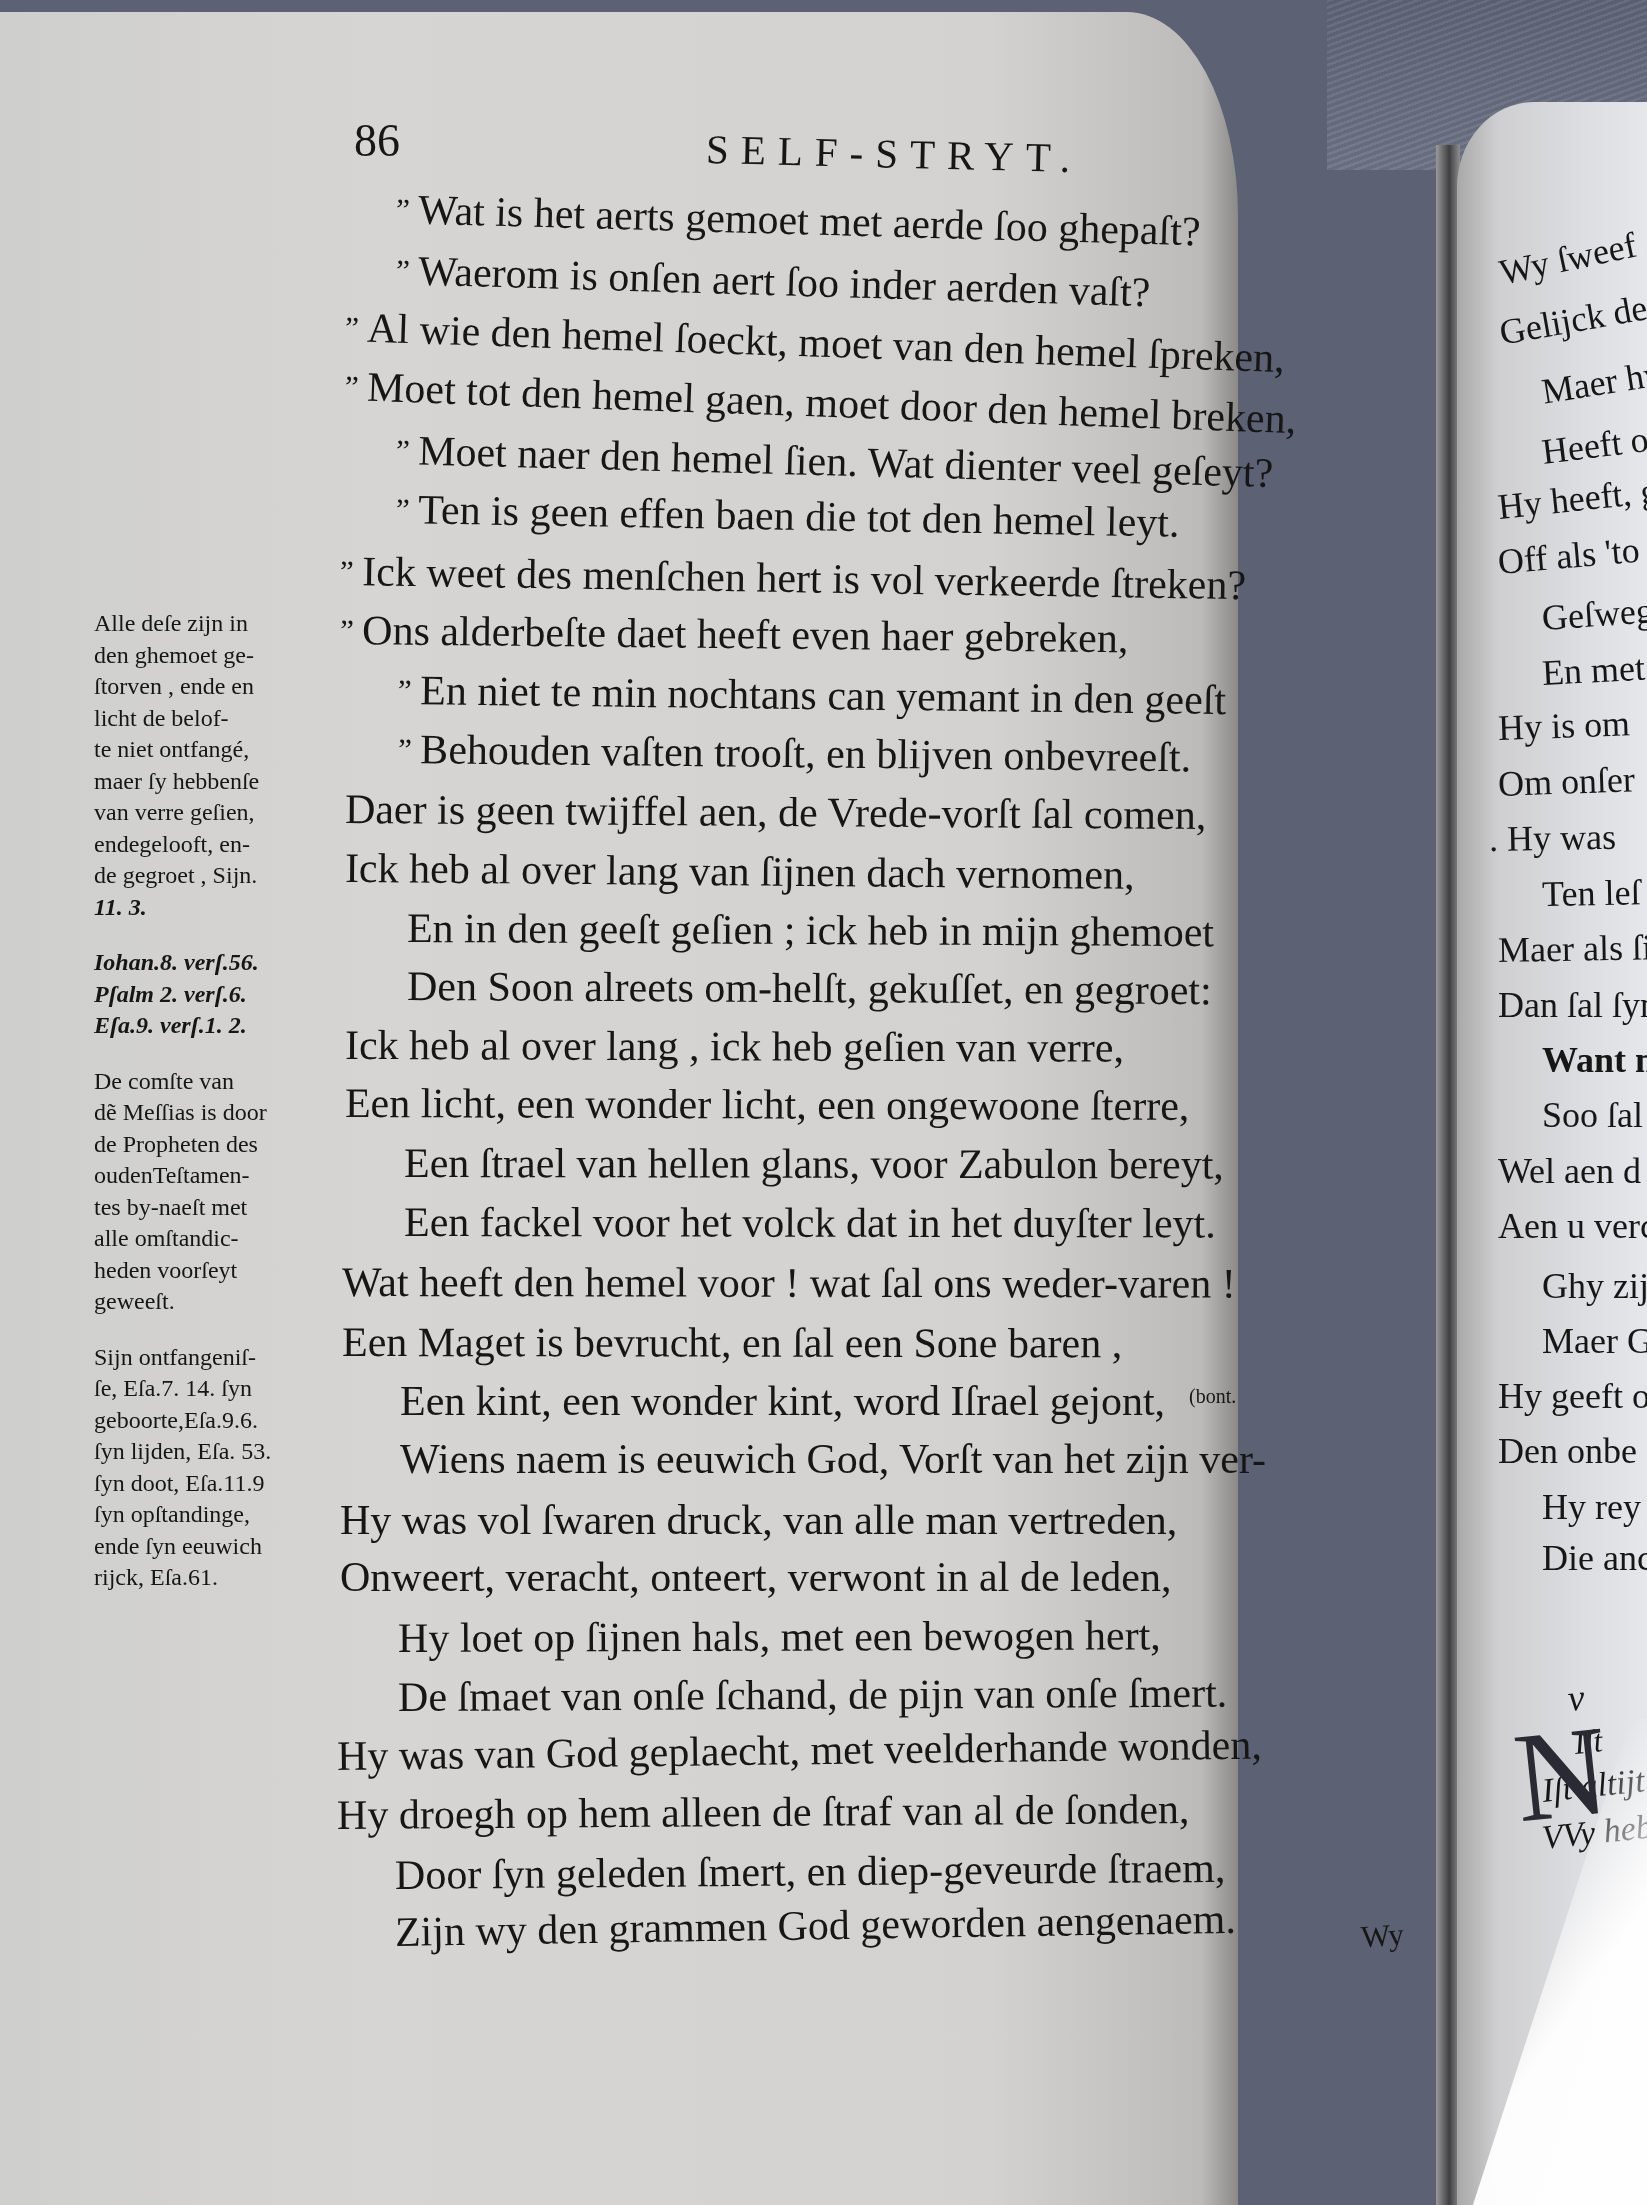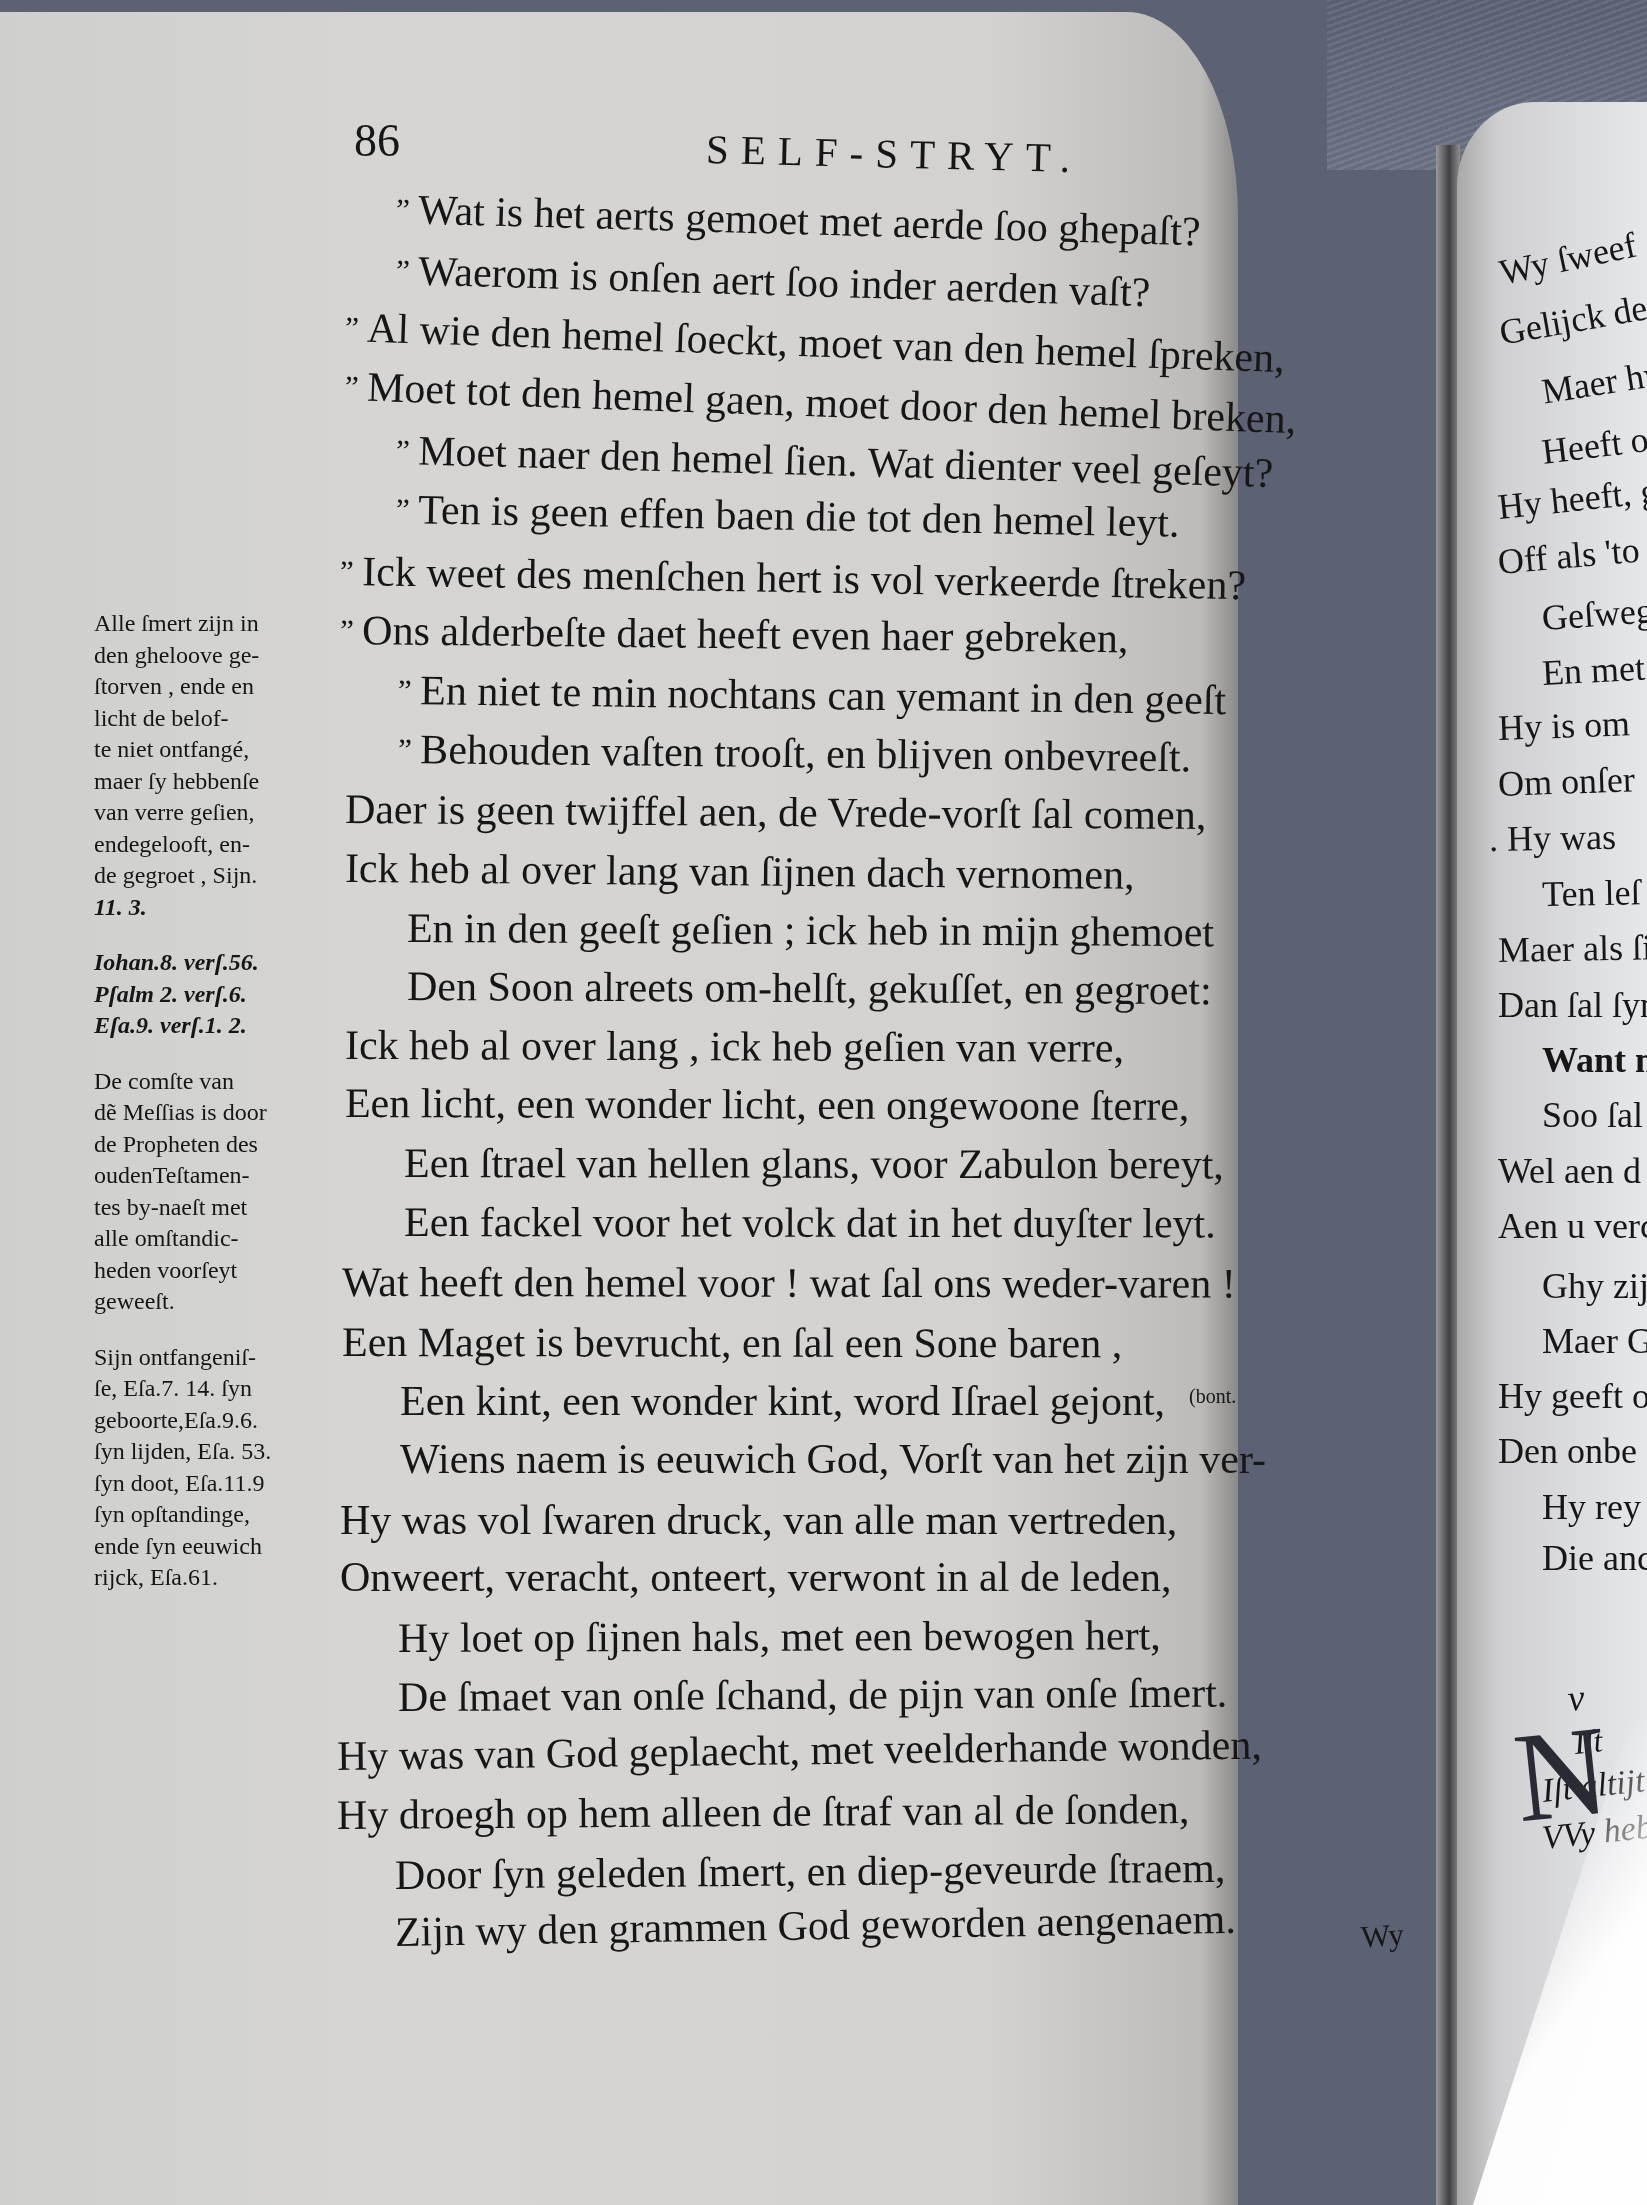--- a/index.html
+++ b/index.html
@@ -197,22 +197,22 @@
       <div class="line" style="left: 398px; top: 1605px; transform: rotate(-0.2deg);"><span>Hy loet op ſijnen hals, met een bewogen hert,</span></div>
       <div class="line" style="left: 398px; top: 1664px; transform: rotate(-0.3deg);"><span>De ſmaet van onſe ſchand, de pijn van onſe ſmert.</span></div>
       <div class="line" style="left: 337px; top: 1723px; transform: rotate(-0.7deg);"><span>Hy was van God geplaecht, met veelderhande wonden,</span></div>
       <div class="line" style="left: 337px; top: 1782px; transform: rotate(-0.4deg);"><span>Hy droegh op hem alleen de ſtraf  van al de ſonden,</span></div>
       <div class="line" style="left: 395px; top: 1842px; transform: rotate(-0.5deg);"><span>Door ſyn geleden ſmert, en diep-geveurde ſtraem,</span></div>
       <div class="line" style="left: 395px; top: 1899px; transform: rotate(-0.9deg);"><span>Zijn wy den grammen God geworden aengenaem.</span></div>
     </div>
 
   <div class="margin-notes" id="notes">
       <div class="note-group">
-        <div class="note-line">Alle ſmert zijn in</div>
-        <div class="note-line">den gheloove ge-</div>
+        <div class="note-line">Alle deſe zijn in</div>
+        <div class="note-line">den ghemoet ge-</div>
         <div class="note-line">ſtorven , ende en</div>
         <div class="note-line">licht de belof-</div>
         <div class="note-line">te  niet  ontfangé,</div>
         <div class="note-line">maer ſy hebbenſe</div>
         <div class="note-line">van verre  geſien,</div>
         <div class="note-line">endegelooft,  en-</div>
         <div class="note-line">de gegroet , Sijn.</div>
         <div class="note-line ref">11. 3.</div>
       </div>
       <div class="note-group">

